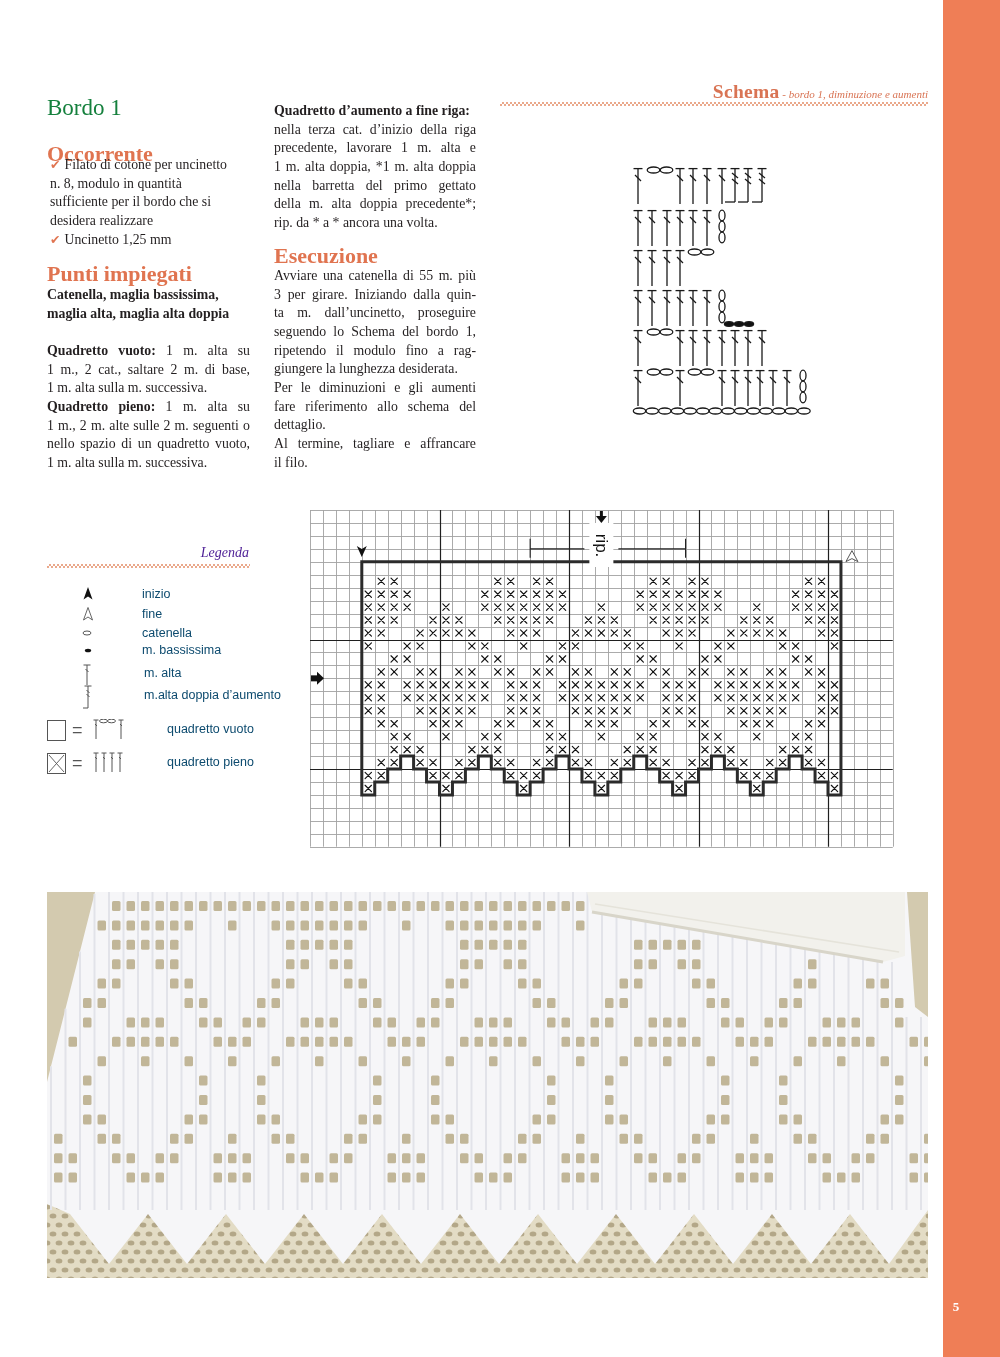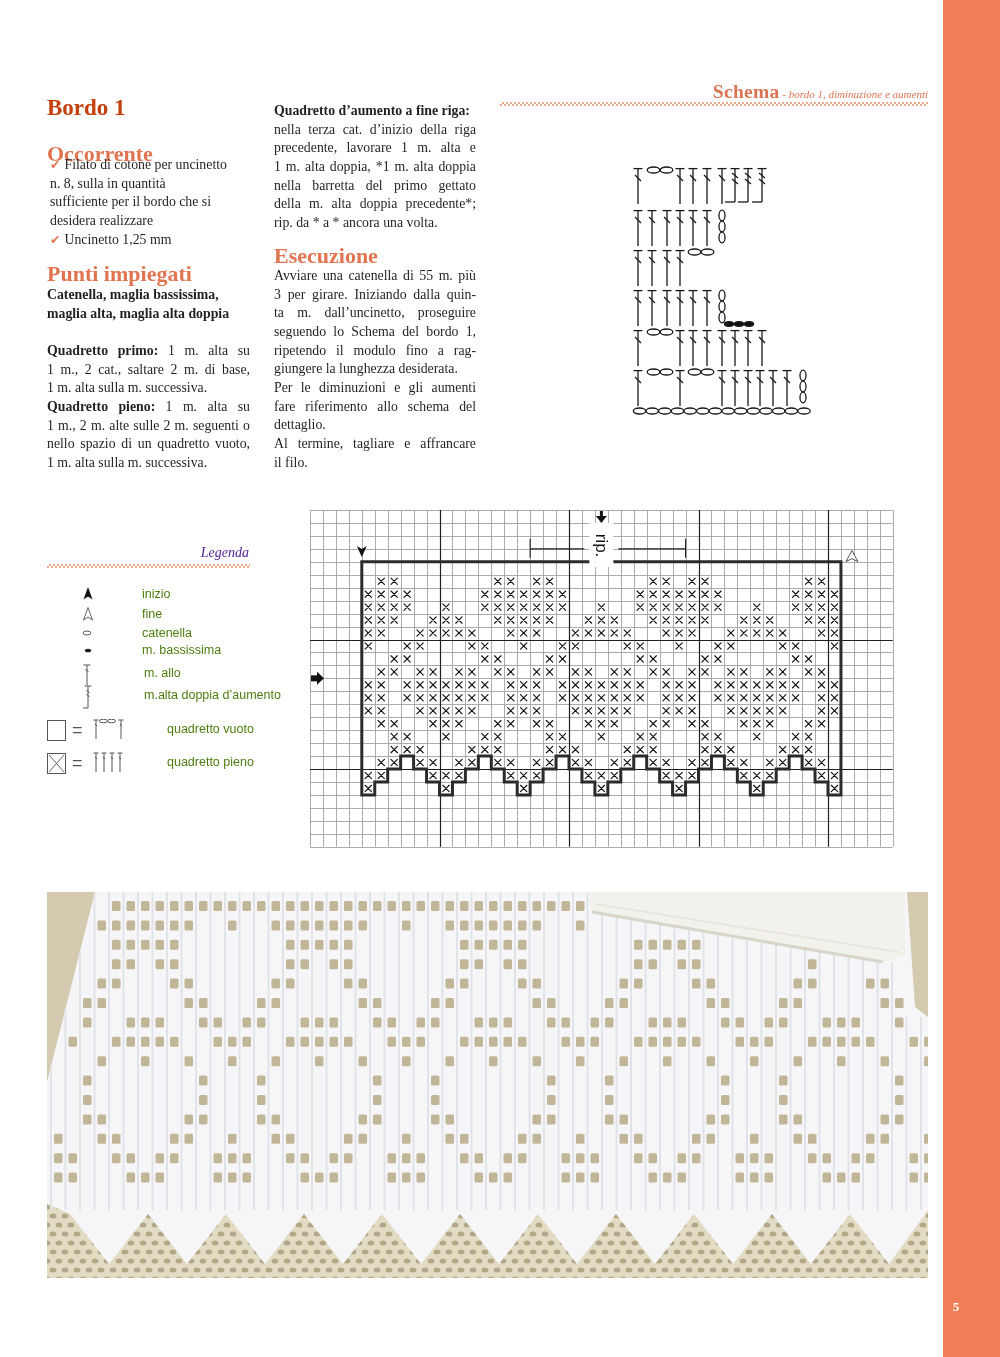--- a/index.html
+++ b/index.html
@@ -2,66 +2,66 @@
 <html><head>
 <meta charset="utf-8">
 <style>
   html,body{margin:0;padding:0;}
   body{width:1000px;height:1357px;position:relative;background:#ffffff;overflow:hidden;
        font-family:"Liberation Serif",serif;color:#231f20;}
   .abs{position:absolute;}
   .sidebar{left:943px;top:0;width:57px;height:1357px;background:#ef7e56;}
   .page-num{left:948px;top:1299px;width:16px;text-align:center;color:#ffffff;
             font-family:"Liberation Serif",serif;font-weight:bold;font-size:13px;line-height:16px;}
-  .h1{font-weight:bold;color:#c2410c;font-size:23px;line-height:26px;white-space:nowrap;}
+  .h1{font-weight:normal;color:#15803d;font-size:23px;line-height:26px;white-space:nowrap;}
   .h2{font-weight:bold;color:#e07450;font-size:22px;line-height:26px;white-space:nowrap;}
   .txt{font-size:13.8px;line-height:18.65px;}
   .ln{white-space:nowrap;text-align:left;}
   .j{text-align:justify;text-align-last:justify;}
   .b{font-weight:bold;}
   .check{color:#e07450;font-family:"DejaVu Sans",sans-serif;font-size:12.5px;margin-right:4px;}
   .schema-title{right:72px;top:80px;white-space:nowrap;color:#d97454;line-height:24px;}
   .schema-title .st-main{font-family:"Liberation Serif",serif;font-weight:bold;font-size:19.5px;letter-spacing:0.3px;margin-left:28px;}
   .schema-title .st-sub{font-family:"Liberation Serif",serif;font-style:italic;font-size:11px;}
   .wavy{height:4px;
         background:
           linear-gradient(135deg, transparent 42%, #eaa98c 42%, #eaa98c 58%, transparent 58%) 0 0/4px 4px repeat-x,
           linear-gradient(45deg, transparent 42%, #eaa98c 42%, #eaa98c 58%, transparent 58%) 2px 0/4px 4px repeat-x;}
   .legend-title{left:47px;top:541px;width:202px;text-align:right;color:#4c1d95;
                 font-family:"Liberation Serif",serif;font-style:italic;font-size:14px;line-height:24px;}
-  .lg{font-family:"Liberation Sans",sans-serif;font-size:12.5px;color:#4d7c0f;line-height:16px;white-space:nowrap;padding-left:39px;}
+  .lg{font-family:"Liberation Sans",sans-serif;font-size:12.5px;color:#0c4a6e;line-height:16px;white-space:nowrap;padding-left:39px;}
   .lg-box{width:17px;height:19px;border:1px solid #555555;background:#ffffff;}
   .lg-eq{font-family:"Liberation Sans",sans-serif;font-size:18px;color:#555555;line-height:18px;}
   .chart{left:310px;top:510px;overflow:visible;}
   .photo{left:47px;top:892px;overflow:hidden;}
 </style>
 </head>
 <body>
 
 <div class="abs sidebar"></div>
 <div class="abs page-num">5</div>
 
 <div class="abs h1" style="left:47px;top:95px;">Bordo 1</div>
 <div class="abs h2" style="left:47px;top:133px;margin-top:8px;">Occorrente</div>
 <div class="abs txt" style="left:50px;top:156px;width:210px;">
   <div class="ln"><span class="check">✔</span><span>Filato di cotone per uncinetto</span></div>
-  <div class="ln">n. 8, sulla in quantità</div>
+  <div class="ln">n. 8, modulo in quantità</div>
   <div class="ln">sufficiente per il bordo che si</div>
   <div class="ln">desidera realizzare</div>
   <div class="ln"><span class="check">✔</span><span>Uncinetto 1,25 mm</span></div>
 </div>
 
 <div class="abs h2" style="left:47px;top:261px;">Punti impiegati</div>
 <div class="abs txt b" style="left:47px;top:286px;width:210px;">
   <div class="ln">Catenella, maglia bassissima,</div>
   <div class="ln">maglia alta, maglia alta doppia</div>
 </div>
 
 <div class="abs txt" style="left:47px;top:342px;width:203px;">
-  <div class="ln j"><span class="b">Quadretto primo:</span><span> 1 m. alta su</span></div>
+  <div class="ln j"><span class="b">Quadretto vuoto:</span><span> 1 m. alta su</span></div>
   <div class="ln j">1 m., 2 cat., saltare 2 m. di base,</div>
   <div class="ln">1 m. alta sulla m. successiva.</div>
   <div class="ln j"><span class="b">Quadretto pieno:</span><span> 1 m. alta su</span></div>
   <div class="ln j">1 m., 2 m. alte sulle 2 m. seguenti o</div>
   <div class="ln j">nello spazio di un quadretto vuoto,</div>
   <div class="ln">1 m. alta sulla m. successiva.</div>
 </div>
 
 <div class="abs txt" style="left:274px;top:102px;width:202px;">
   <div class="ln b">Quadretto d’aumento a fine riga:</div>
@@ -232,21 +232,21 @@
   </svg>
 <div class="abs lg" style="left:103px;top:642px;">m. bassissima</div>
 
 <svg class="abs" style="left:82px;top:664px;" width="10" height="22">
   <g stroke="#555" stroke-width="1" fill="none">
       <line x1="5" y1="1" x2="5" y2="21"></line>
       <line x1="1.5" y1="1" x2="8.5" y2="1"></line>
       <line x1="3.5" y1="5" x2="6.5" y2="8"></line>
     </g>
 </svg>
-<div class="abs lg" style="left:105px;top:665px;">m. allo</div>
+<div class="abs lg" style="left:105px;top:665px;">m. alta</div>
 
 <svg class="abs" style="left:80px;top:685px;" width="13" height="25">
   <g stroke="#555" stroke-width="1" fill="none">
       <line x1="8" y1="1" x2="8" y2="23"></line>
       <line x1="4.5" y1="1" x2="11.5" y2="1"></line>
       <line x1="6.5" y1="5" x2="9.5" y2="8"></line>
       <line x1="6.5" y1="9" x2="9.5" y2="12"></line>
       <line x1="8" y1="23" x2="3" y2="23"></line>
     </g>
 </svg>

